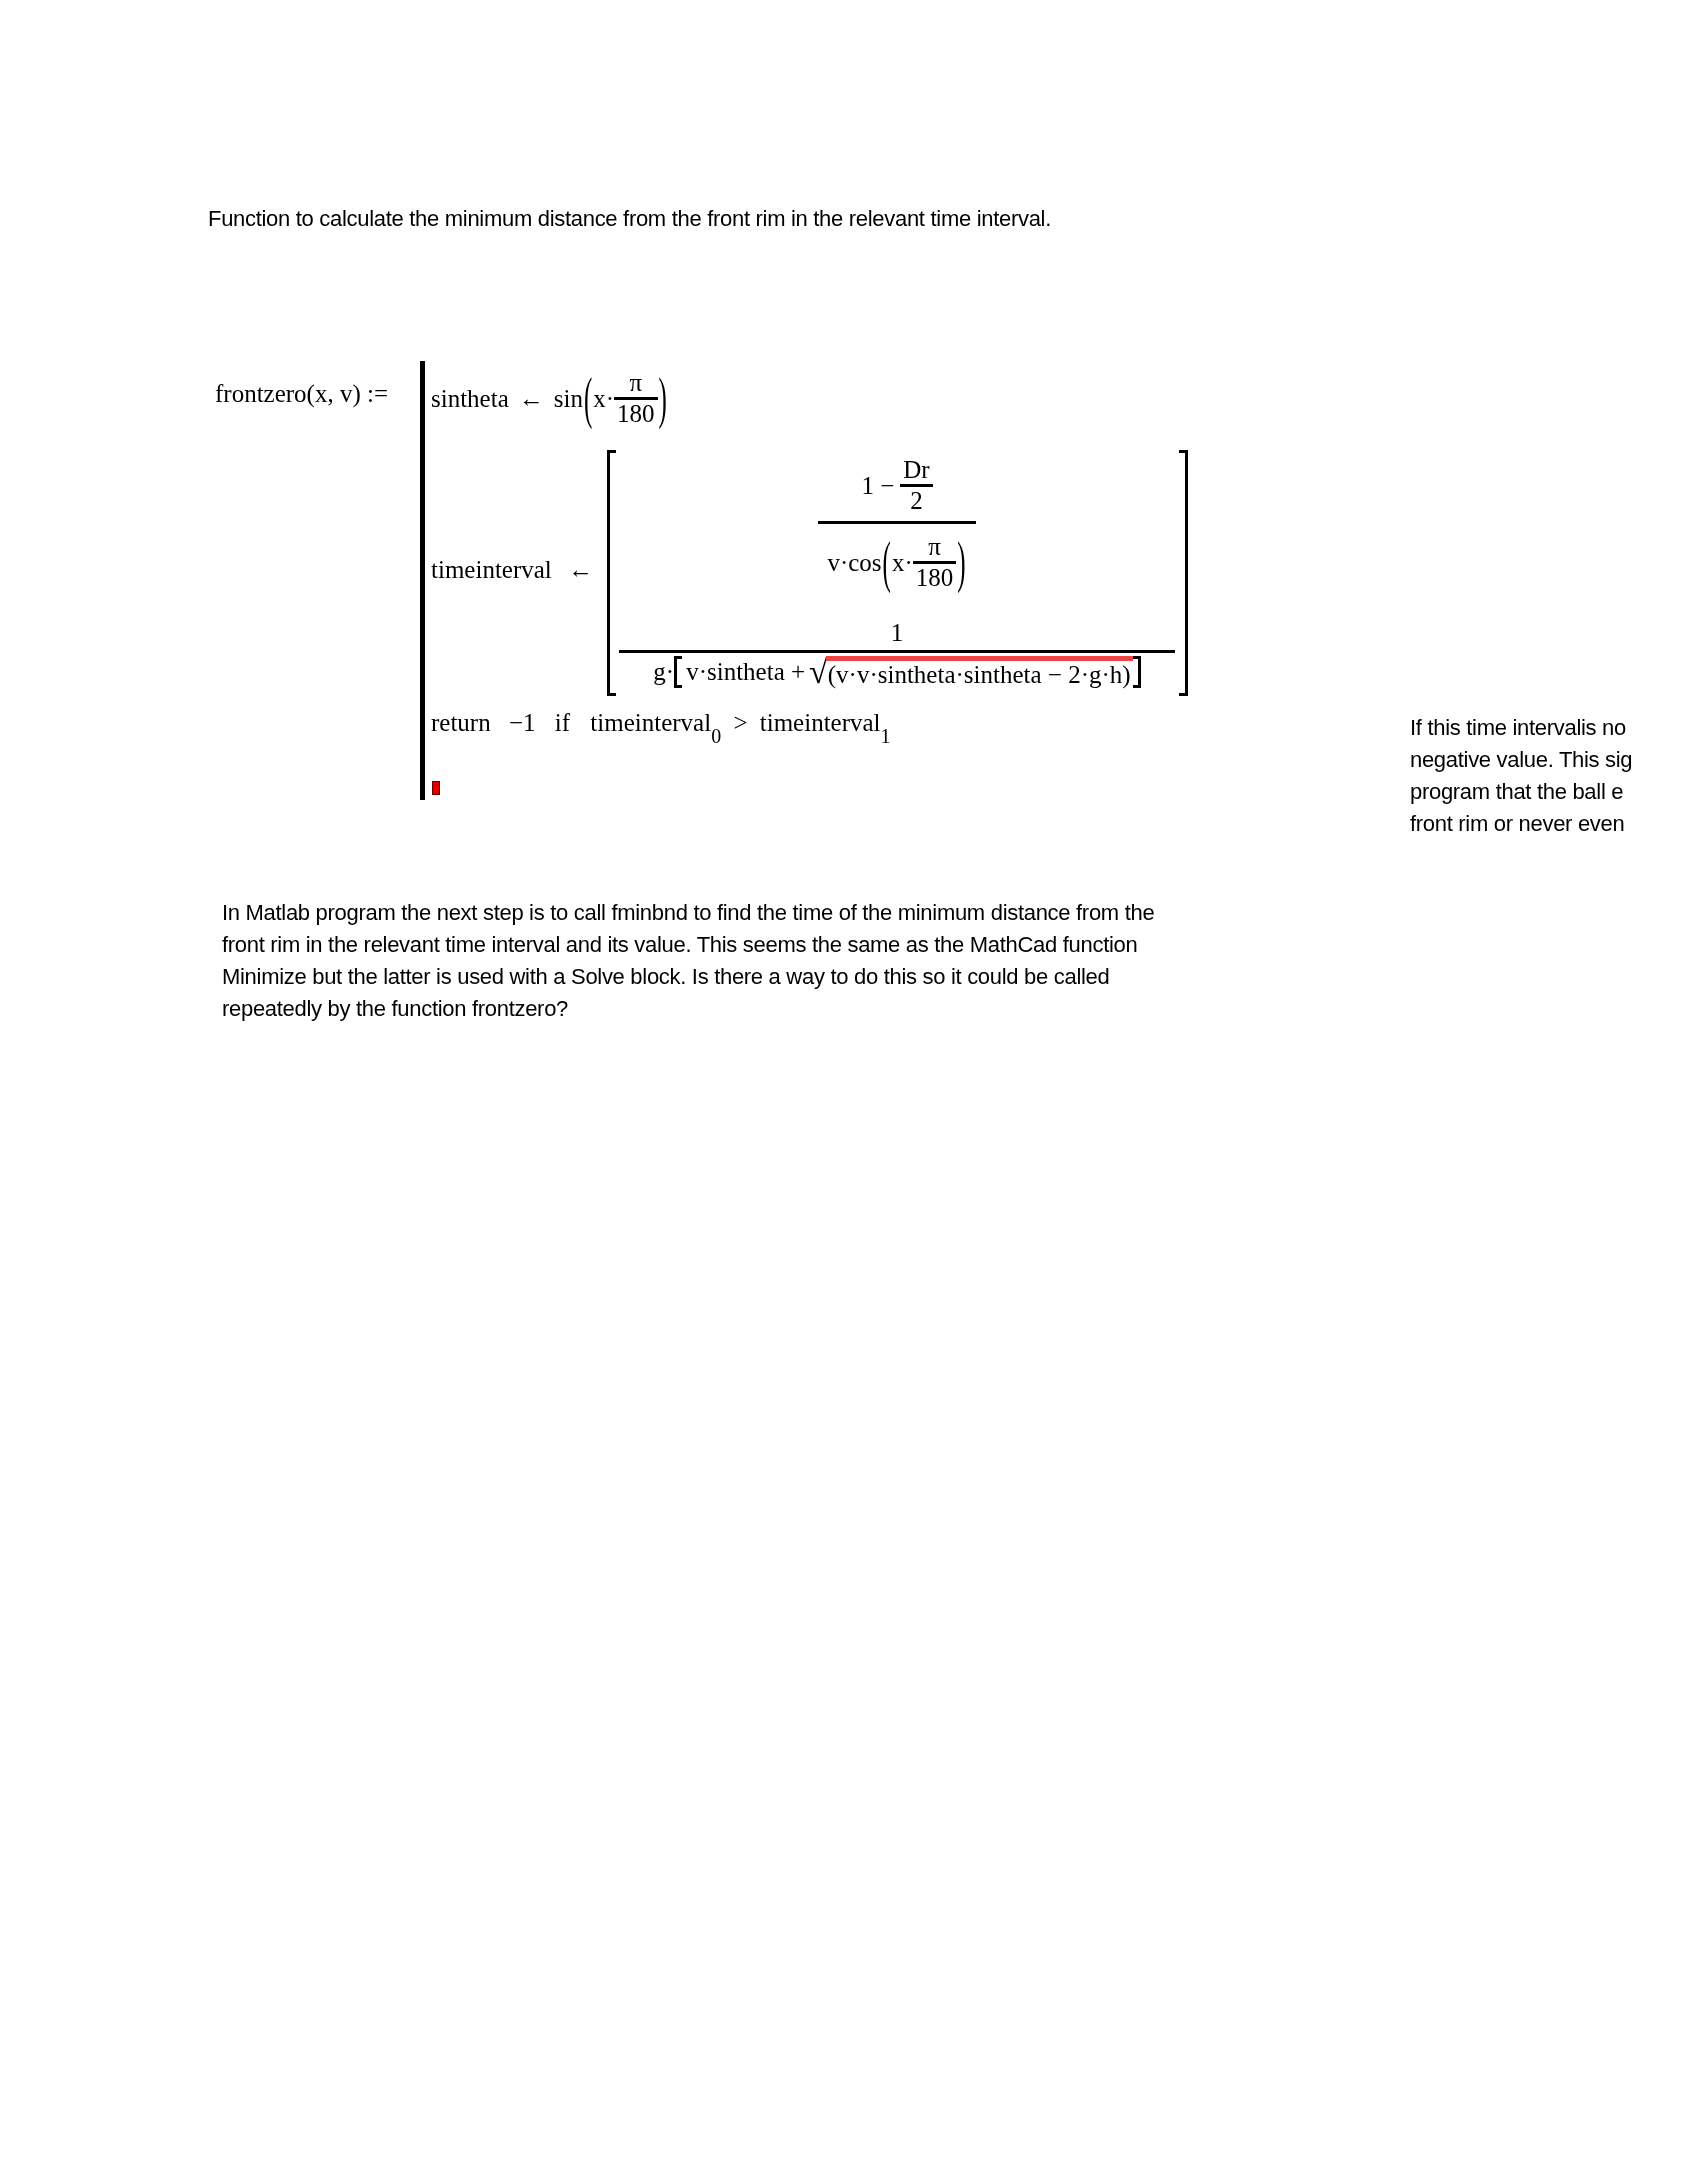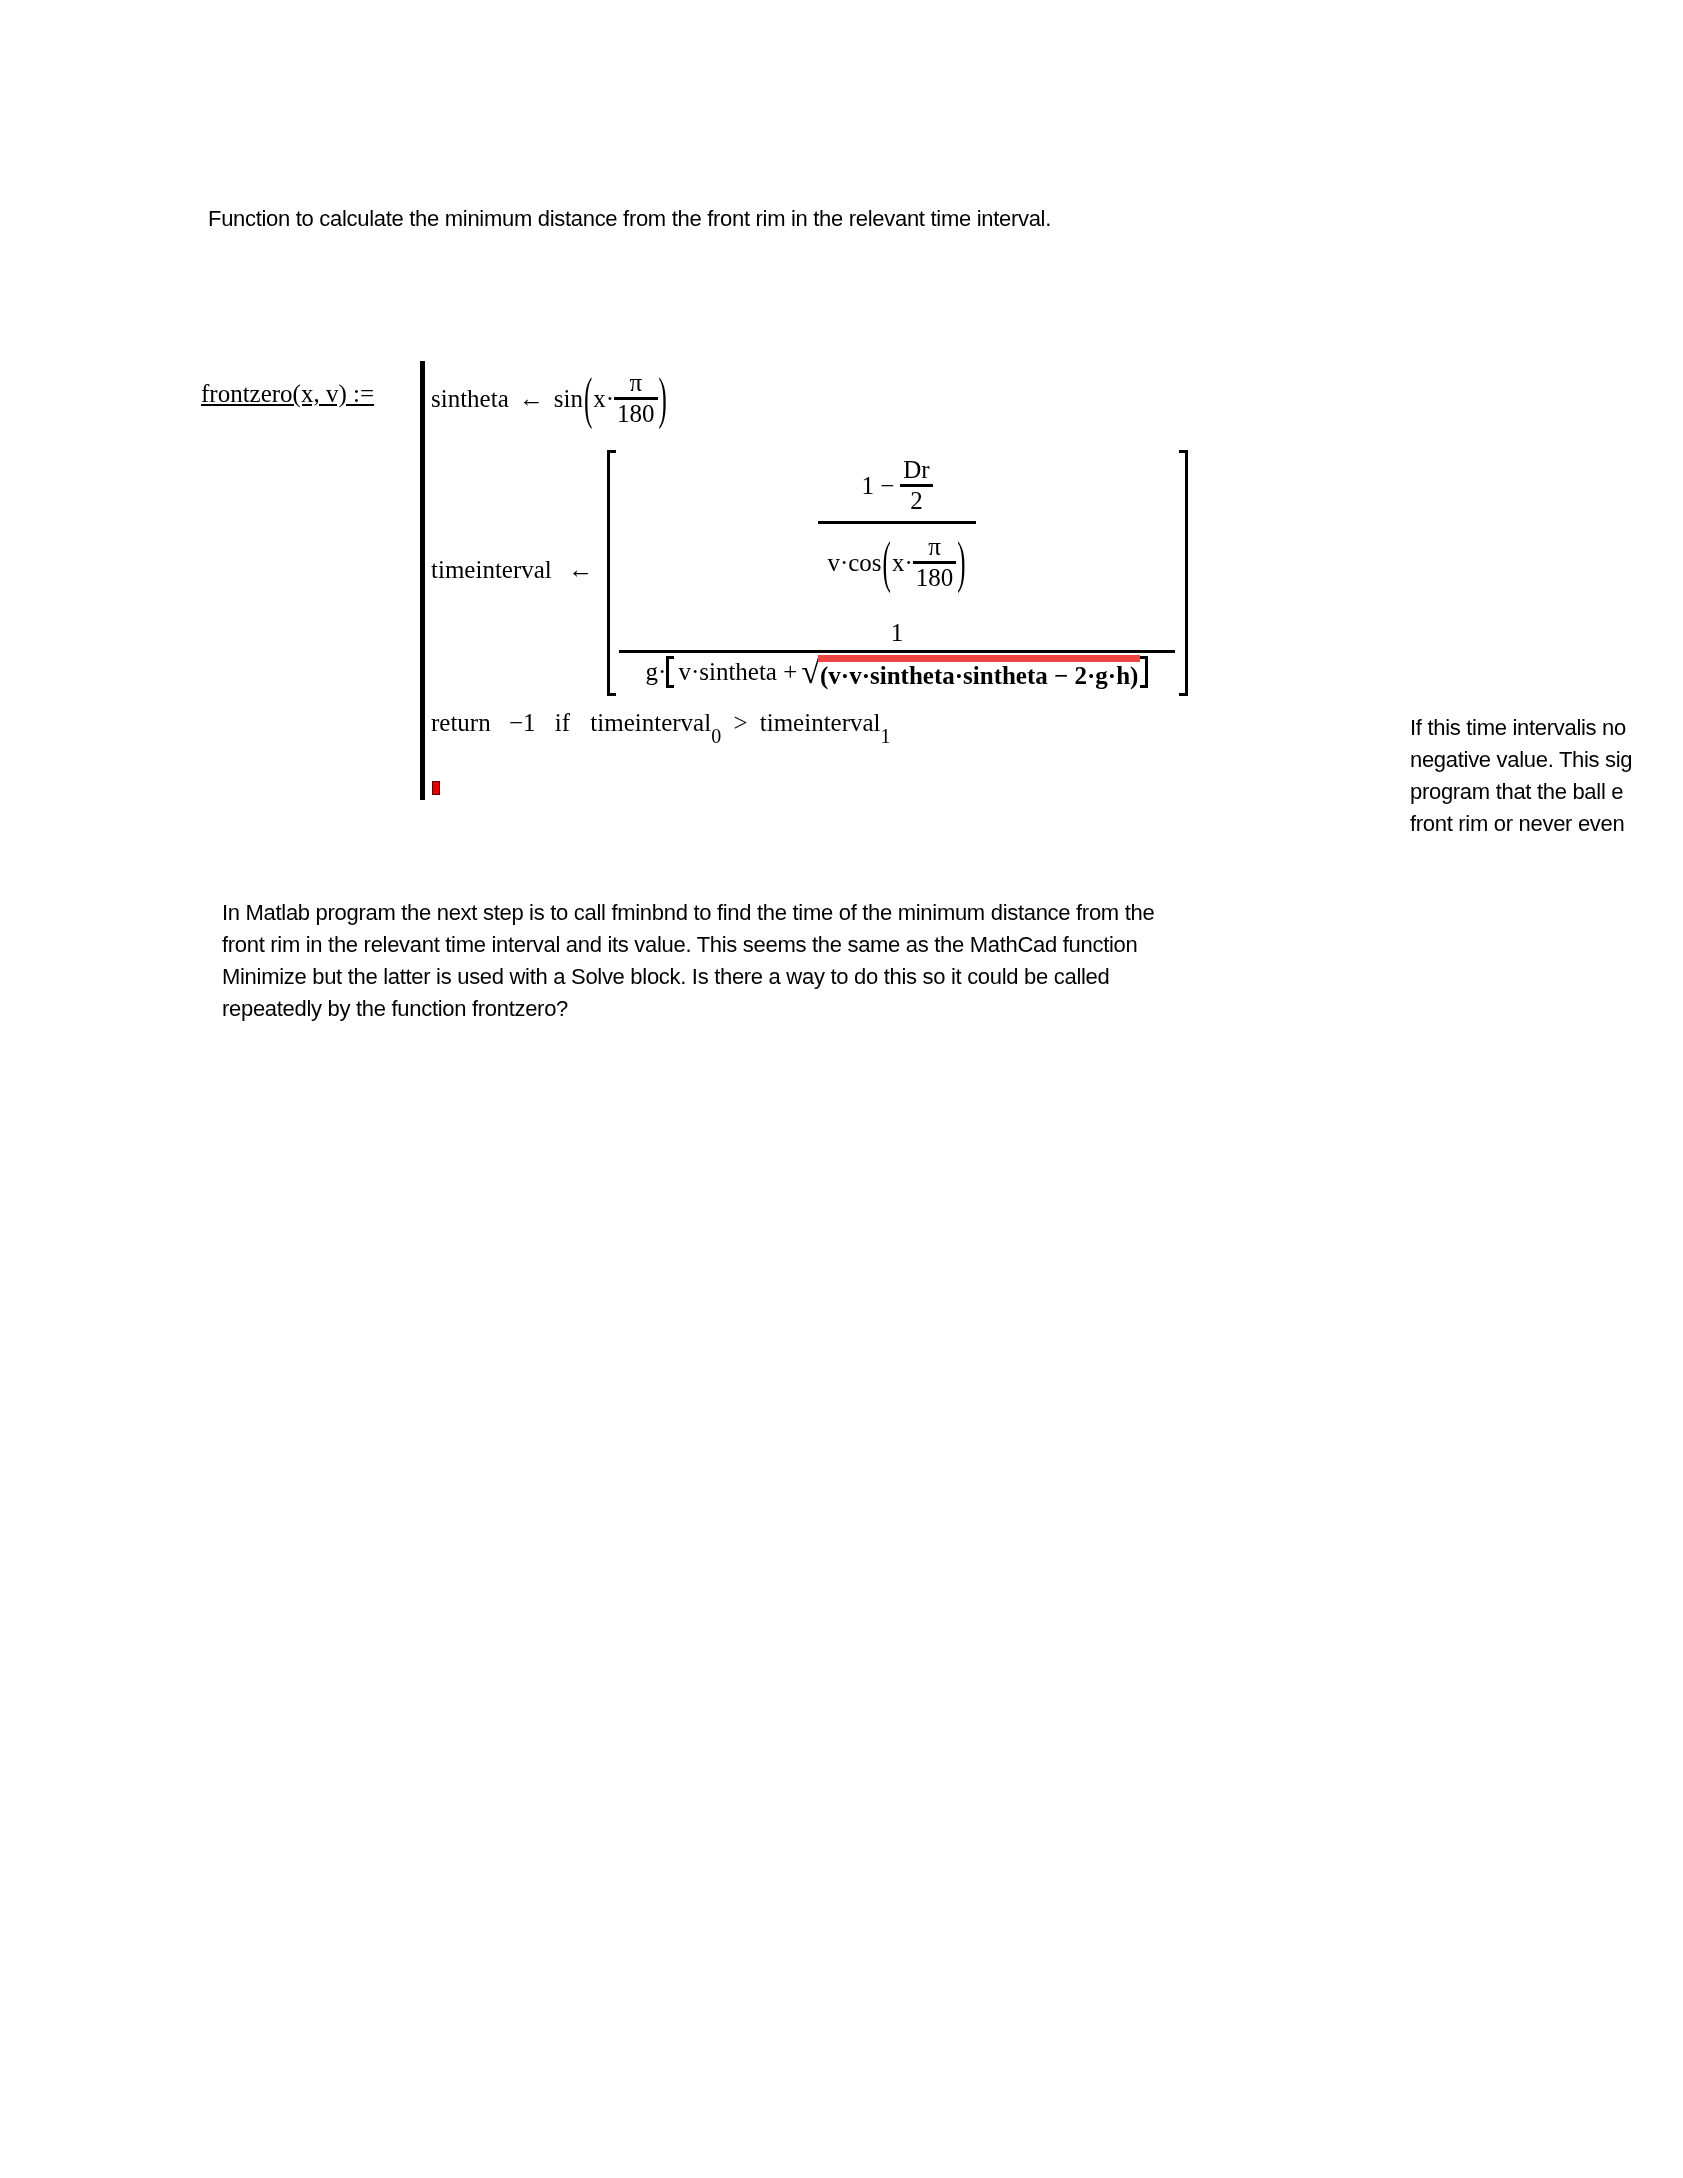--- a/index.html
+++ b/index.html
@@ -11,30 +11,30 @@
   .bar { position: absolute; background: #000; }
   .frac { display: inline-flex; flex-direction: column; align-items: center; vertical-align: middle; }
   .frac .num, .frac .den { padding: 0 3px; line-height: 28px; }
   .frac .line { height: 3px; background: #000; align-self: stretch; }
   .paren { display: inline-block; vertical-align: middle; font-weight: 100; transform: scaleY(2.3); margin: 0 1px; }
   .sub { font-size: 20px; position: relative; top: 12px; }
   .brk-l, .brk-r { position: absolute; border: 3px solid #000; width: 6px; }
   .brk-l { border-right: none; }
   .brk-r { border-left: none; }
   .marker { position: absolute; background: #e00000; border: 1px solid #600; }
-  .sqrt-box { display: inline-block; border-top: 7px solid #ef4444; padding: 0 2px; font-weight: bold; }
+  .sqrt-box { display: inline-block; border-top: 5px solid #ef4444; padding: 0 2px; }
   .sqbr { display: inline-block; border: 3px solid #000; border-right: none; border-bottom: 3px solid #000; width: 5px; height: 26px; vertical-align: -6px; }
   .sqbr.r { border-left: none; border-right: 3px solid #000; }
 </style>
 </head>
 <body>
 
 <div class="abs sans" style="left:208px; top:206px;">Function to calculate the minimum distance from the front rim in the relevant time interval.</div>
 
-<div class="abs serif" style="left:201px; top:380px;text-decoration:underline;">frontzero(x, v) :=</div>
+<div class="abs serif" style="left:215px; top:380px;">frontzero(x, v) :=</div>
 
 <div class="bar" style="left:420px; top:361px; width:5px; height:439px;"></div>
 
 <div class="abs serif" style="left:431px; top:364px; height:69px; display:flex; align-items:center;justify-content:flex-end;">
   <span>sintheta</span>
   <span style="margin:0 10px;">←</span>
   <span>sin</span>
   <span class="paren">(</span>
   <span>x·</span>
   <span class="frac">

